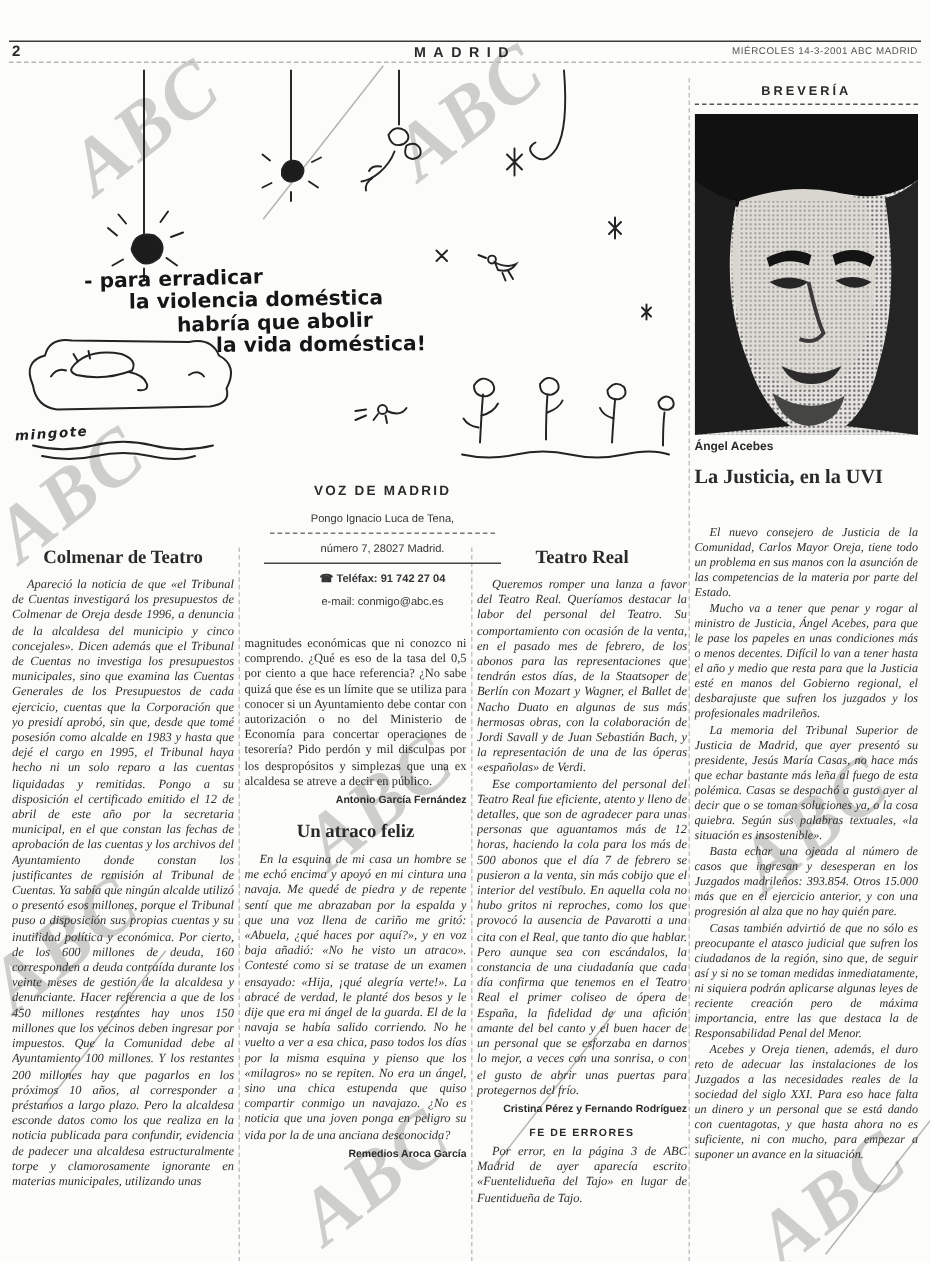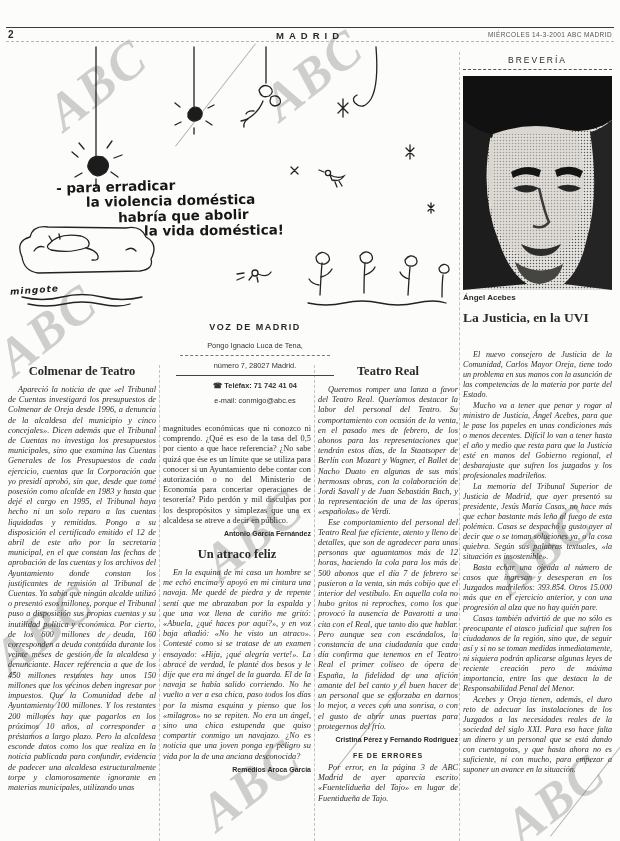--- a/index.html
+++ b/index.html
@@ -49,21 +49,21 @@
   #col4 { left:463px; top:55px;  width:149px; height:786px; }
   .headline { font-family:"Liberation Serif",serif; font-weight:bold; font-size:12.5px;
     text-align:center; margin:2px 0 6px 0; }
   .body-text { font-size:8.3px; line-height:10.2px; text-align:justify; color:#2e2e2e; }
   .body-text.indent { text-indent:10px;font-style:italic; }
   .sig { font-family:"Liberation Sans",sans-serif; font-weight:bold; font-size:7px;
     text-align:right; margin:4px 0 2px 0; }
   .fe-title { font-family:"Liberation Sans",sans-serif; font-weight:bold; font-size:7px;
     letter-spacing:1px; text-align:center; margin:9px 0 4px 0; }
   
-  #col4 .btitle { font-family:"Liberation Sans",sans-serif; font-weight:normal; font-size:8.5px;
+  #col4 .btitle { font-family:"Liberation Sans",sans-serif; font-weight:bold; font-size:8.5px;
     letter-spacing:2px; text-align:center; margin-bottom:4px; }
   #col4 .bdash { border-top:1.5px dashed #555; margin-bottom:6px; }
   .photo-frame { width:149px; height:214px; background:#e9e7e3; overflow:hidden; }
   .photo-caption { font-family:"Liberation Sans",sans-serif; font-weight:bold; font-size:8px; margin:3px 0 8px 0; }
   .b-headline { font-family:"Liberation Serif",serif; font-weight:bold; font-size:13.5px; margin-bottom:24px; }
   #col4 .body-text { font-size:8.1px; line-height:10px; margin-bottom:1px; }
   
   .gutter { position:absolute; width:0; border-left:1px dashed #c2c2c2; z-index:0; }
   #g1 { left:159px; top:365px; height:476px; }
   #g2 { left:314px; top:365px; height:476px; }
@@ -163,21 +163,21 @@
     </div>
     <div class="cartoon-sig">mingote</div>
   </div>
 
   <div id="vozbox">
     <div class="vtitle">VOZ DE MADRID</div>
     <div class="vline">Pongo Ignacio Luca de Tena,</div>
     <div class="dashrule"></div>
     <div class="vline">número 7, 28027 Madrid.</div>
     <div class="solidrule"></div>
-    <div class="vline" style="font-weight:bold;">☎ Teléfax: 71 742 41 04</div>
+    <div class="vline" style="font-weight:bold;">☎ Teléfax: 91 742 27 04</div>
     <div class="vline">e-mail: conmigo@abc.es</div>
   </div>
 
   <div class="col" id="col1">
     <div class="headline">Colmenar de Teatro</div>
     <p class="body-text indent">Apareció la noticia de que «el Tribunal de Cuentas investigará los presupuestos de Colmenar de Oreja desde 1996, a denuncia de la alcaldesa del municipio y cinco concejales». Dicen además que el Tribunal de Cuentas no investiga los presupuestos municipales, sino que examina las Cuentas Generales de los Presupuestos de cada ejercicio, cuentas que la Corporación que yo presidí aprobó, sin que, desde que tomé posesión como alcalde en 1983 y hasta que dejé el cargo en 1995, el Tribunal haya hecho ni un solo reparo a las cuentas liquidadas y remitidas. Pongo a su disposición el certificado emitido el 12 de abril de este año por la secretaria municipal, en el que constan las fechas de aprobación de las cuentas y los archivos del Ayuntamiento donde constan los justificantes de remisión al Tribunal de Cuentas. Ya sabía que ningún alcalde utilizó o presentó esos millones, porque el Tribunal puso a disposición sus propias cuentas y su inutilidad política y económica. Por cierto, de los 600 millones de deuda, 160 corresponden a deuda contraída durante los veinte meses de gestión de la alcaldesa y denunciante. Hacer referencia a que de los 450 millones restantes hay unos 150 millones que los vecinos deben ingresar por impuestos. Que la Comunidad debe al Ayuntamiento 100 millones. Y los restantes 200 millones hay que pagarlos en los próximos 10 años, al corresponder a préstamos a largo plazo. Pero la alcaldesa esconde datos como los que realiza en la noticia publicada para confundir, evidencia de padecer una alcaldesa estructuralmente torpe y clamorosamente ignorante en materias municipales, utilizando unas</p>
   </div>
 
   <div class="col" id="col2">
     <p class="body-text">magnitudes económicas que ni conozco ni comprendo. ¿Qué es eso de la tasa del 0,5 por ciento a que hace referencia? ¿No sabe quizá que ése es un límite que se utiliza para conocer si un Ayuntamiento debe contar con autorización o no del Ministerio de Economía para concertar operaciones de tesorería? Pido perdón y mil disculpas por los despropósitos y simplezas que una ex alcaldesa se atreve a decir en público.</p>

